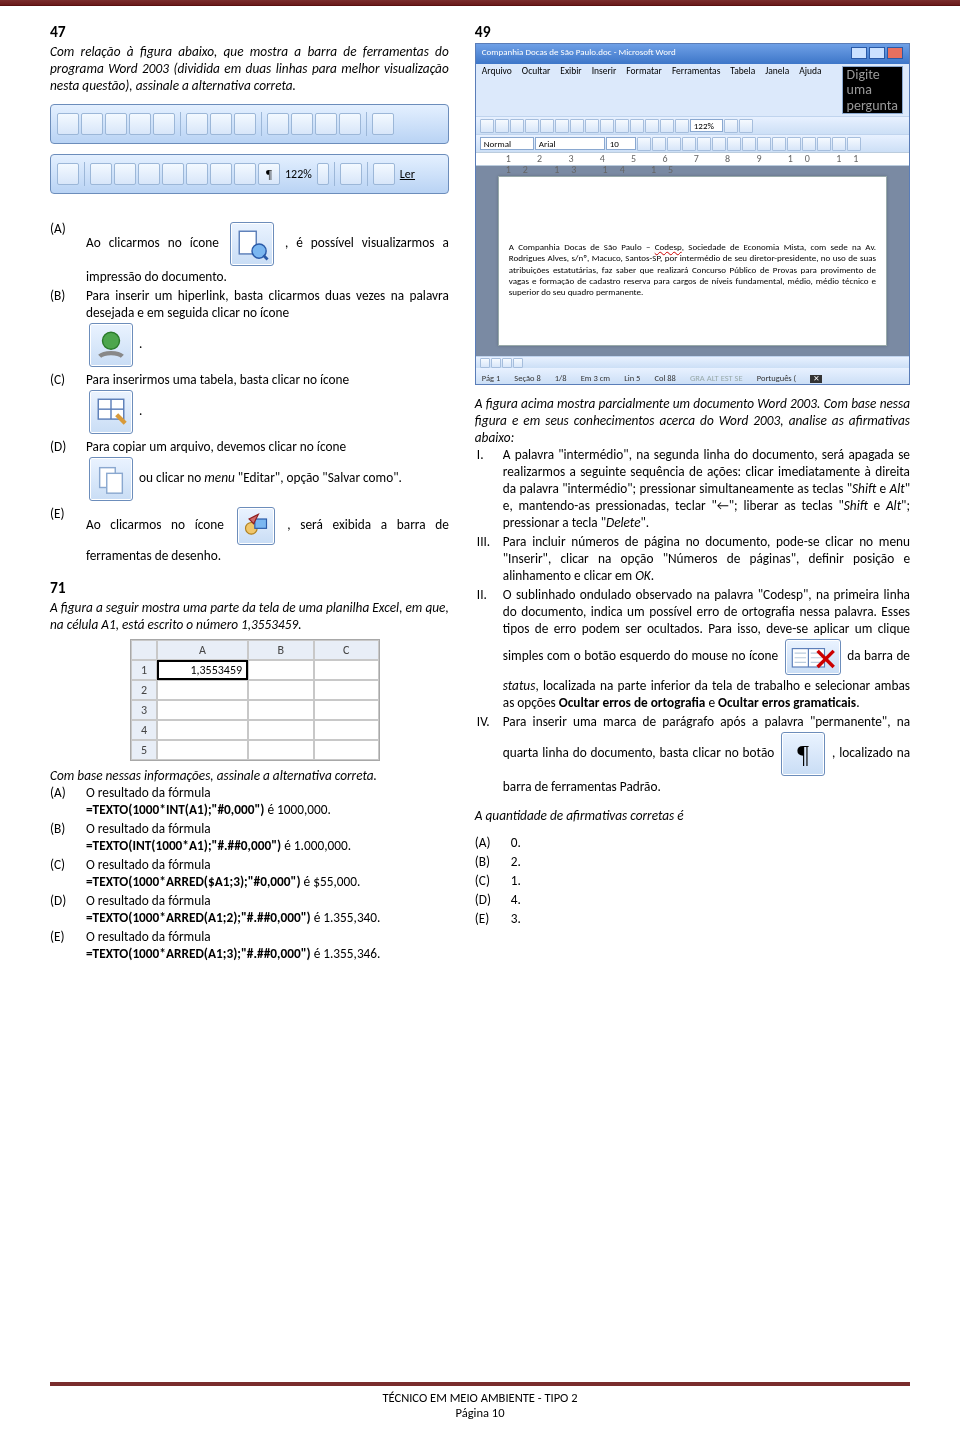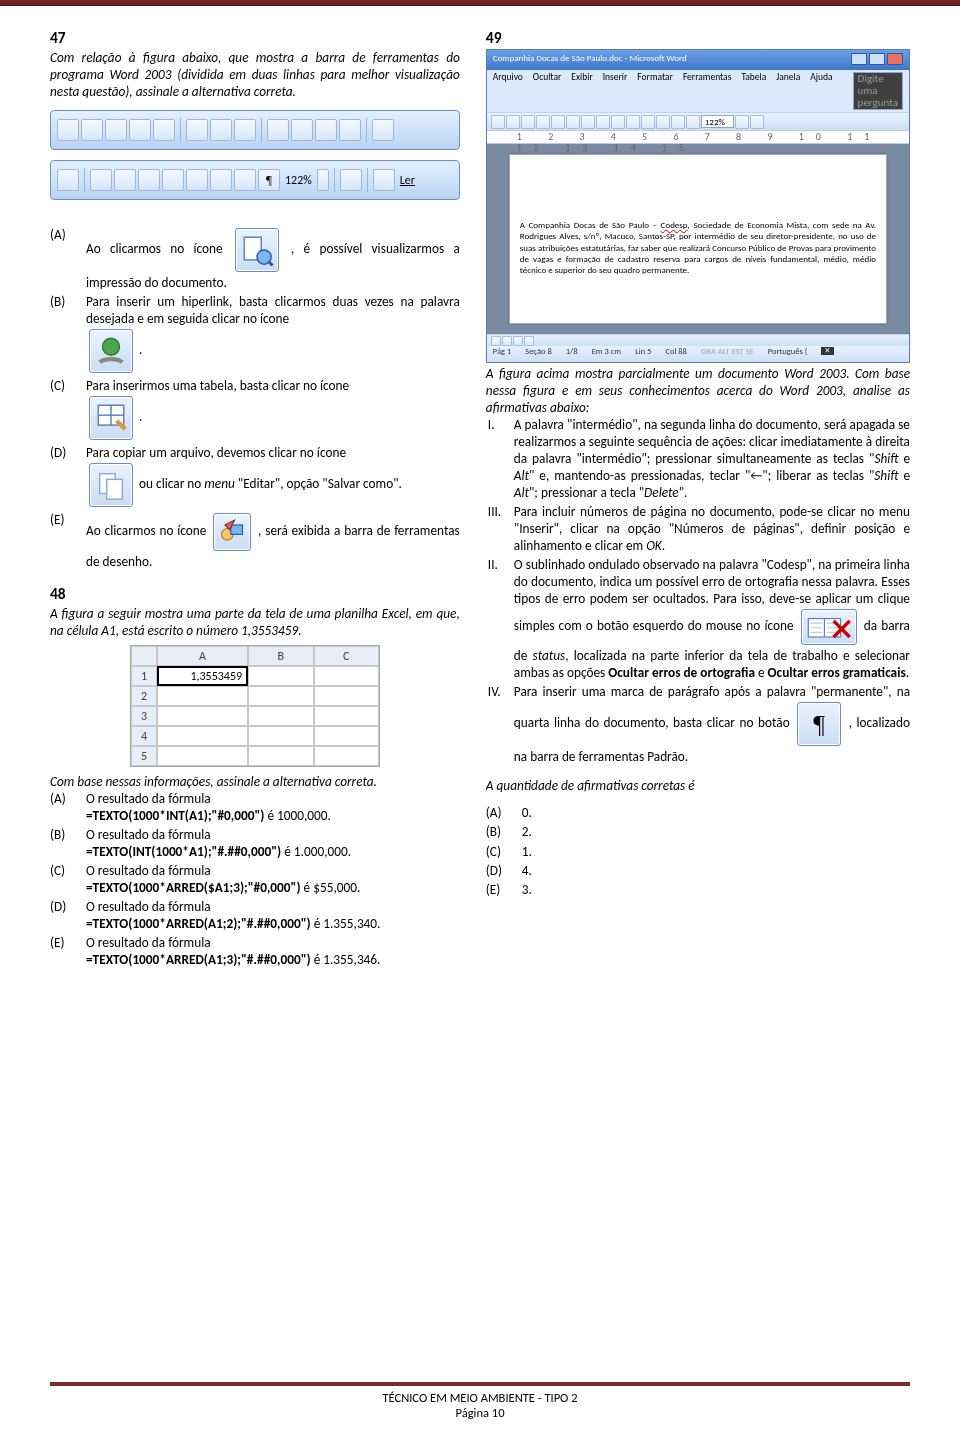--- a/index.html
+++ b/index.html
@@ -10,21 +10,21 @@
     font-family: Calibri, Arial, sans-serif;
     font-size: 13.3px;
     color: #000;
     position: relative;
     padding: 0;
   }
   .topbar { height: 6px; background: linear-gradient(#7a2d2d, #6a1a1a); border-bottom: 1px solid #5a1010; }
   .botbar { position: absolute; bottom: 46px; left: 50px; right: 50px; height: 4px; border-top: 2px solid #7a2d2d; border-bottom: 2px solid #7a2d2d; }
   .page {
     display: flex;
-    padding: 22px 50px 0 50px;
+    padding: 16px 50px 0 50px;
     gap: 26px;
   }
   .col { flex: 1; }
   .qnum { font-weight: bold; font-size: 15.5px; margin-bottom: 2px; }
   .qtext { text-align: justify; line-height: 1.28; font-style: italic; }
   .block { margin-bottom: 10px; }
   .opt-row { display: flex; gap: 6px; margin-bottom: 2px; line-height: 1.28; }
   .opt-label { min-width: 30px; }
   .opt-body { flex: 1; text-align: justify; }
   .q47-opts { margin-top: 26px; }
@@ -60,35 +60,35 @@
     border-radius: 2px;
     flex-shrink: 0;
   }
   .tb-sep { width: 1px; height: 24px; background: #9cb7d8; margin: 0 3px; flex-shrink:0; }
   .tb-txt { font-size: 12px; color: #000; padding: 0 3px; }
   .wordwin {
     border: 1px solid #5a7db8;
     background: #ecf3fe;
     font-size: 9.5px;
     line-height: 1.1;
-    margin-bottom: 2px;
+    margin-bottom: 10px;
   }
   .ww-title { background: linear-gradient(#6fa0e6,#3d76c8); color: #fff; padding: 3px 6px; display: flex; justify-content: space-between; font-size: 9px; }
   .ww-btns span { display:inline-block; width:16px; height:12px; background:#cbe1ff; border:1px solid #2a5aa8; margin-left:2px; }
   .ww-btns span.cl { background:#e87060; }
   .ww-menu { padding: 2px 6px; color:#000; display:flex; gap:10px; font-size:9.5px; background:#dce9fb; }
   .ww-menu .spacer { flex:1; }
-  .ww-help { border:1px solid #8aa8d0; background:#404040; padding:0 4px; font-size:11px; color:#999; }
+  .ww-help { border:1px solid #8aa8d0; background:#000000; padding:0 4px; font-size:14px; color:#999; }
   .ww-tbrow { height:18px; background:linear-gradient(#e8f1ff,#ccdff6); border-top:1px solid #c0d4ee; display:flex; align-items:center; padding:0 4px; gap:1px;}
   .ww-tbi { width:14px; height:14px; background:linear-gradient(#f6faff,#d8e6f9); border:1px solid #a6bedd; border-radius:1px; }
   .ww-sel { background:#fff; border:1px solid #8aa8d0; font-size:9px; padding:0 8px 0 3px; height:13px; display:flex; align-items:center; }
   .ww-ruler { height:14px; background:#fff; border-top:1px solid #bcd; border-bottom:1px solid #bcd; font-size:10px; color:#666; padding-left:30px; letter-spacing:12px; }
   .ww-doc { background:#fff; margin: 6px 22px; border:1px solid #9aa; padding: 64px 10px 10px 10px; font-size:9px; line-height:1.25; text-align:justify; min-height:170px; box-shadow: 0 0 3px rgba(0,0,0,0.2);}
   .ww-docwrap { background: #7a8aa3; padding: 4px 0; }
-  .ww-stat { height:16px; background:linear-gradient(#e8f1ff,#ccdff6); font-size:8.5px; display:flex; gap:14px; padding:1px 6px; align-items:flex-start; color:#333;}
+  .ww-stat { height:16px; background:linear-gradient(#e8f1ff,#ccdff6); font-size:8.5px; display:flex; gap:14px; padding:1px 6px; align-items:flex-end; color:#333;}
   .ww-stat .dim { color:#9aa; }
   .ww-stat .bk { background:#333; color:#fff; padding:0 3px; font-size:7.5px;}
   .excelfig { margin: 6px 0 6px 80px; border: 1px solid #a8a8a8; width: 250px; font-size: 12px; background:#fff;}
   .xlrow { display: flex; }
   .xlcell { border: 1px solid #c8c8c8; height: 20px; display:flex; align-items:center; padding: 0 4px; }
   .xlhdr { background: #e8eef7; justify-content:center; color:#444; }
   .xlw0 { width: 26px; }
   .xlw1 { width: 92px; }
   .xlw2 { width: 66px; }
   .xlw3 { width: 66px; }
@@ -244,21 +244,21 @@
                   <polygon points="6,6 14,2 10,10" fill="#d06a6a" stroke="#902020"></polygon>
                 </svg>
             </span>
             <span>, será exibida a barra de ferramentas de desenho.</span>
           </div>
         </div>
       </div>
     </div>
 
     <div class="block" style="margin-top:14px;">
-      <div class="qnum">48</div>
+      <div class="qnum">71</div>
       <div class="qtext">A figura a seguir mostra uma parte da tela de uma planilha Excel, em que, na célula A1, está escrito o número 1,3553459.</div>
 
       <div class="excelfig">
         <div class="xlrow">
           <div class="xlcell xlhdr xlw0"></div>
           <div class="xlcell xlhdr xlw1">A</div>
           <div class="xlcell xlhdr xlw2">B</div>
           <div class="xlcell xlhdr xlw3">C</div>
         </div>
         <div class="xlrow">
@@ -349,20 +349,40 @@
           <div class="ww-tbi"></div>
           <div class="ww-tbi"></div>
           <div class="ww-tbi"></div>
           <div class="ww-tbi"></div>
           <div class="ww-tbi"></div>
           <div class="ww-tbi"></div>
           <div class="ww-tbi"></div>
           <div class="ww-tbi"></div>
         <span class="ww-sel">122%</span>
         <div class="ww-tbi"></div>
+          <div class="ww-tbi"></div>
+      </div>
+      <div class="ww-tbrow">
+        <span class="ww-sel" style="width:54px">Normal</span>
+        <span class="ww-sel" style="width:70px">Arial</span>
+        <span class="ww-sel" style="width:30px">10</span>
+        <div class="ww-tbi"></div>
+          <div class="ww-tbi"></div>
+          <div class="ww-tbi"></div>
+          <div class="ww-tbi"></div>
+          <div class="ww-tbi"></div>
+          <div class="ww-tbi"></div>
+          <div class="ww-tbi"></div>
+          <div class="ww-tbi"></div>
+          <div class="ww-tbi"></div>
+          <div class="ww-tbi"></div>
+          <div class="ww-tbi"></div>
+          <div class="ww-tbi"></div>
+          <div class="ww-tbi"></div>
+          <div class="ww-tbi"></div>
           <div class="ww-tbi"></div>
       </div>
       <div class="ww-ruler">1 2 3 4 5 6 7 8 9 10 11 12 13 14 15</div>
       <div class="ww-docwrap">
         <div class="ww-doc">
           <span>A Companhia Docas de São Paulo – </span><span class="underline">Codesp</span><span>, Sociedade de Economia Mista, com sede na Av. Rodrigues Alves, s/nº, Macuco, Santos-SP, por intermédio de seu diretor-presidente, no uso de suas atribuições estatutárias, faz saber que realizará Concurso Público de Provas para provimento de vagas e formação de cadastro reserva para cargos de níveis fundamental, médio, médio técnico e superior do seu quadro permanente.</span>
         </div>
       </div>
       <div class="ww-tbrow" style="height:12px">
         <div class="ww-tbi" style="width:10px;height:10px"></div>

